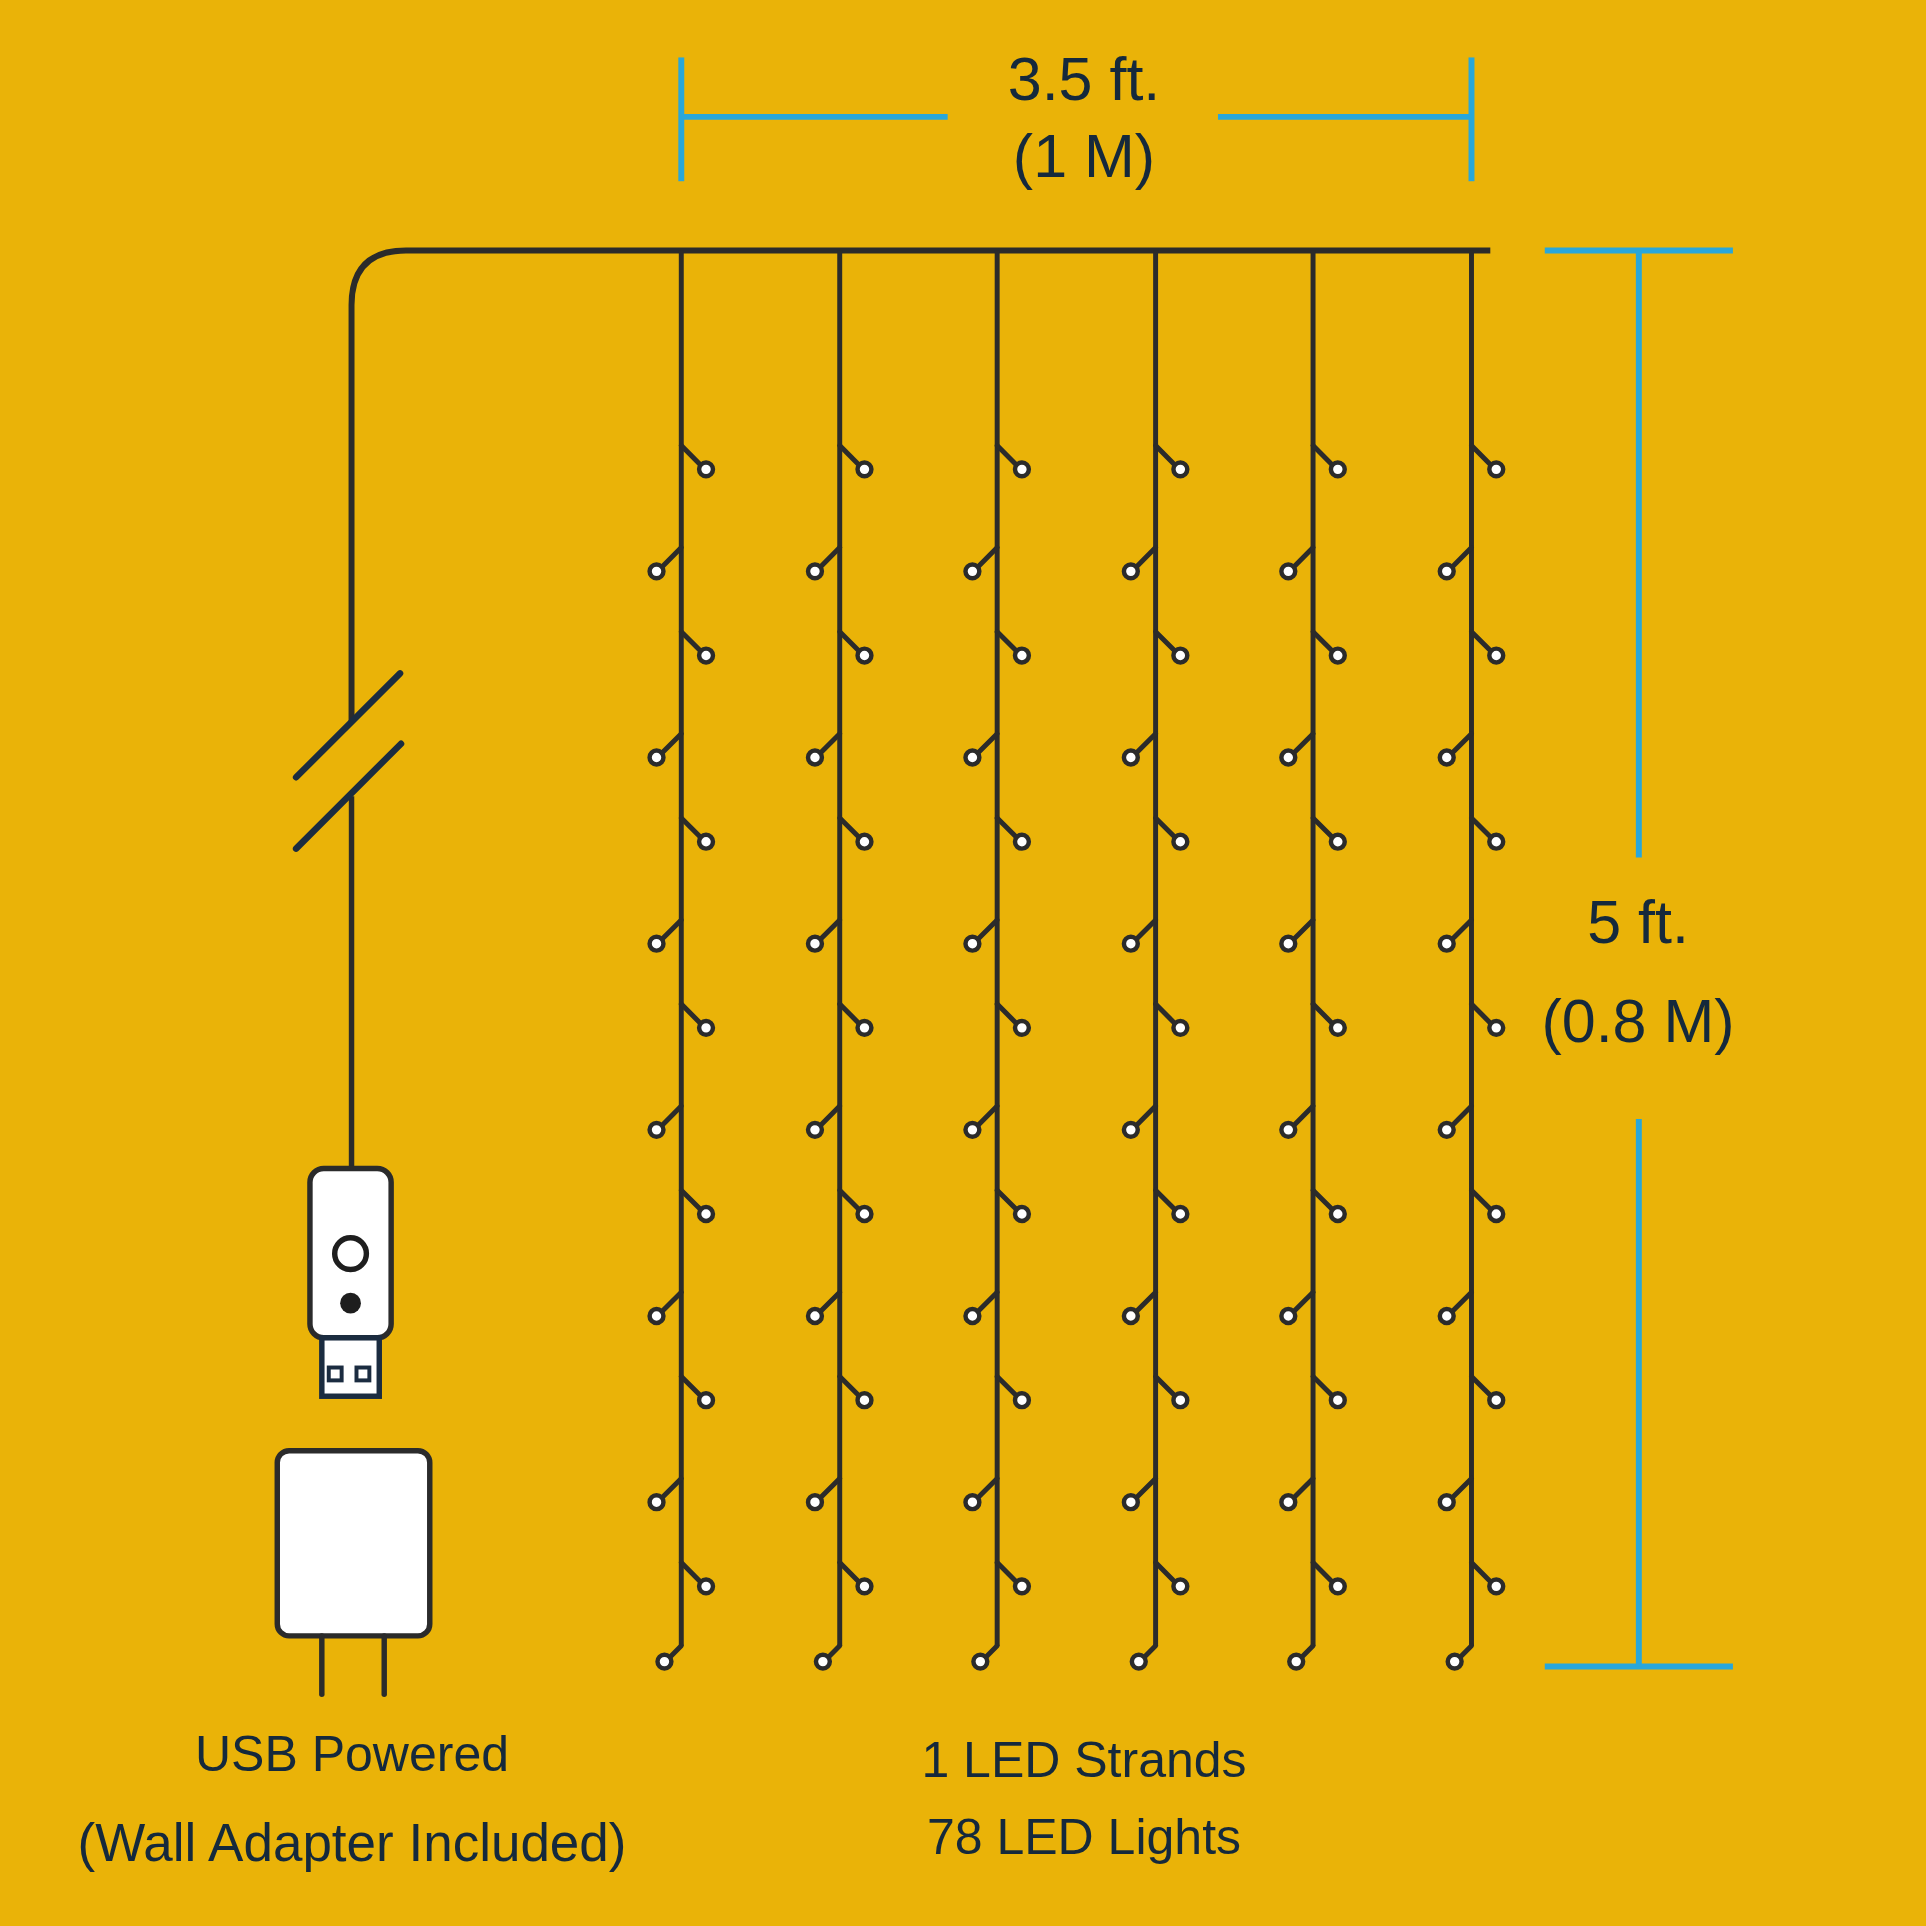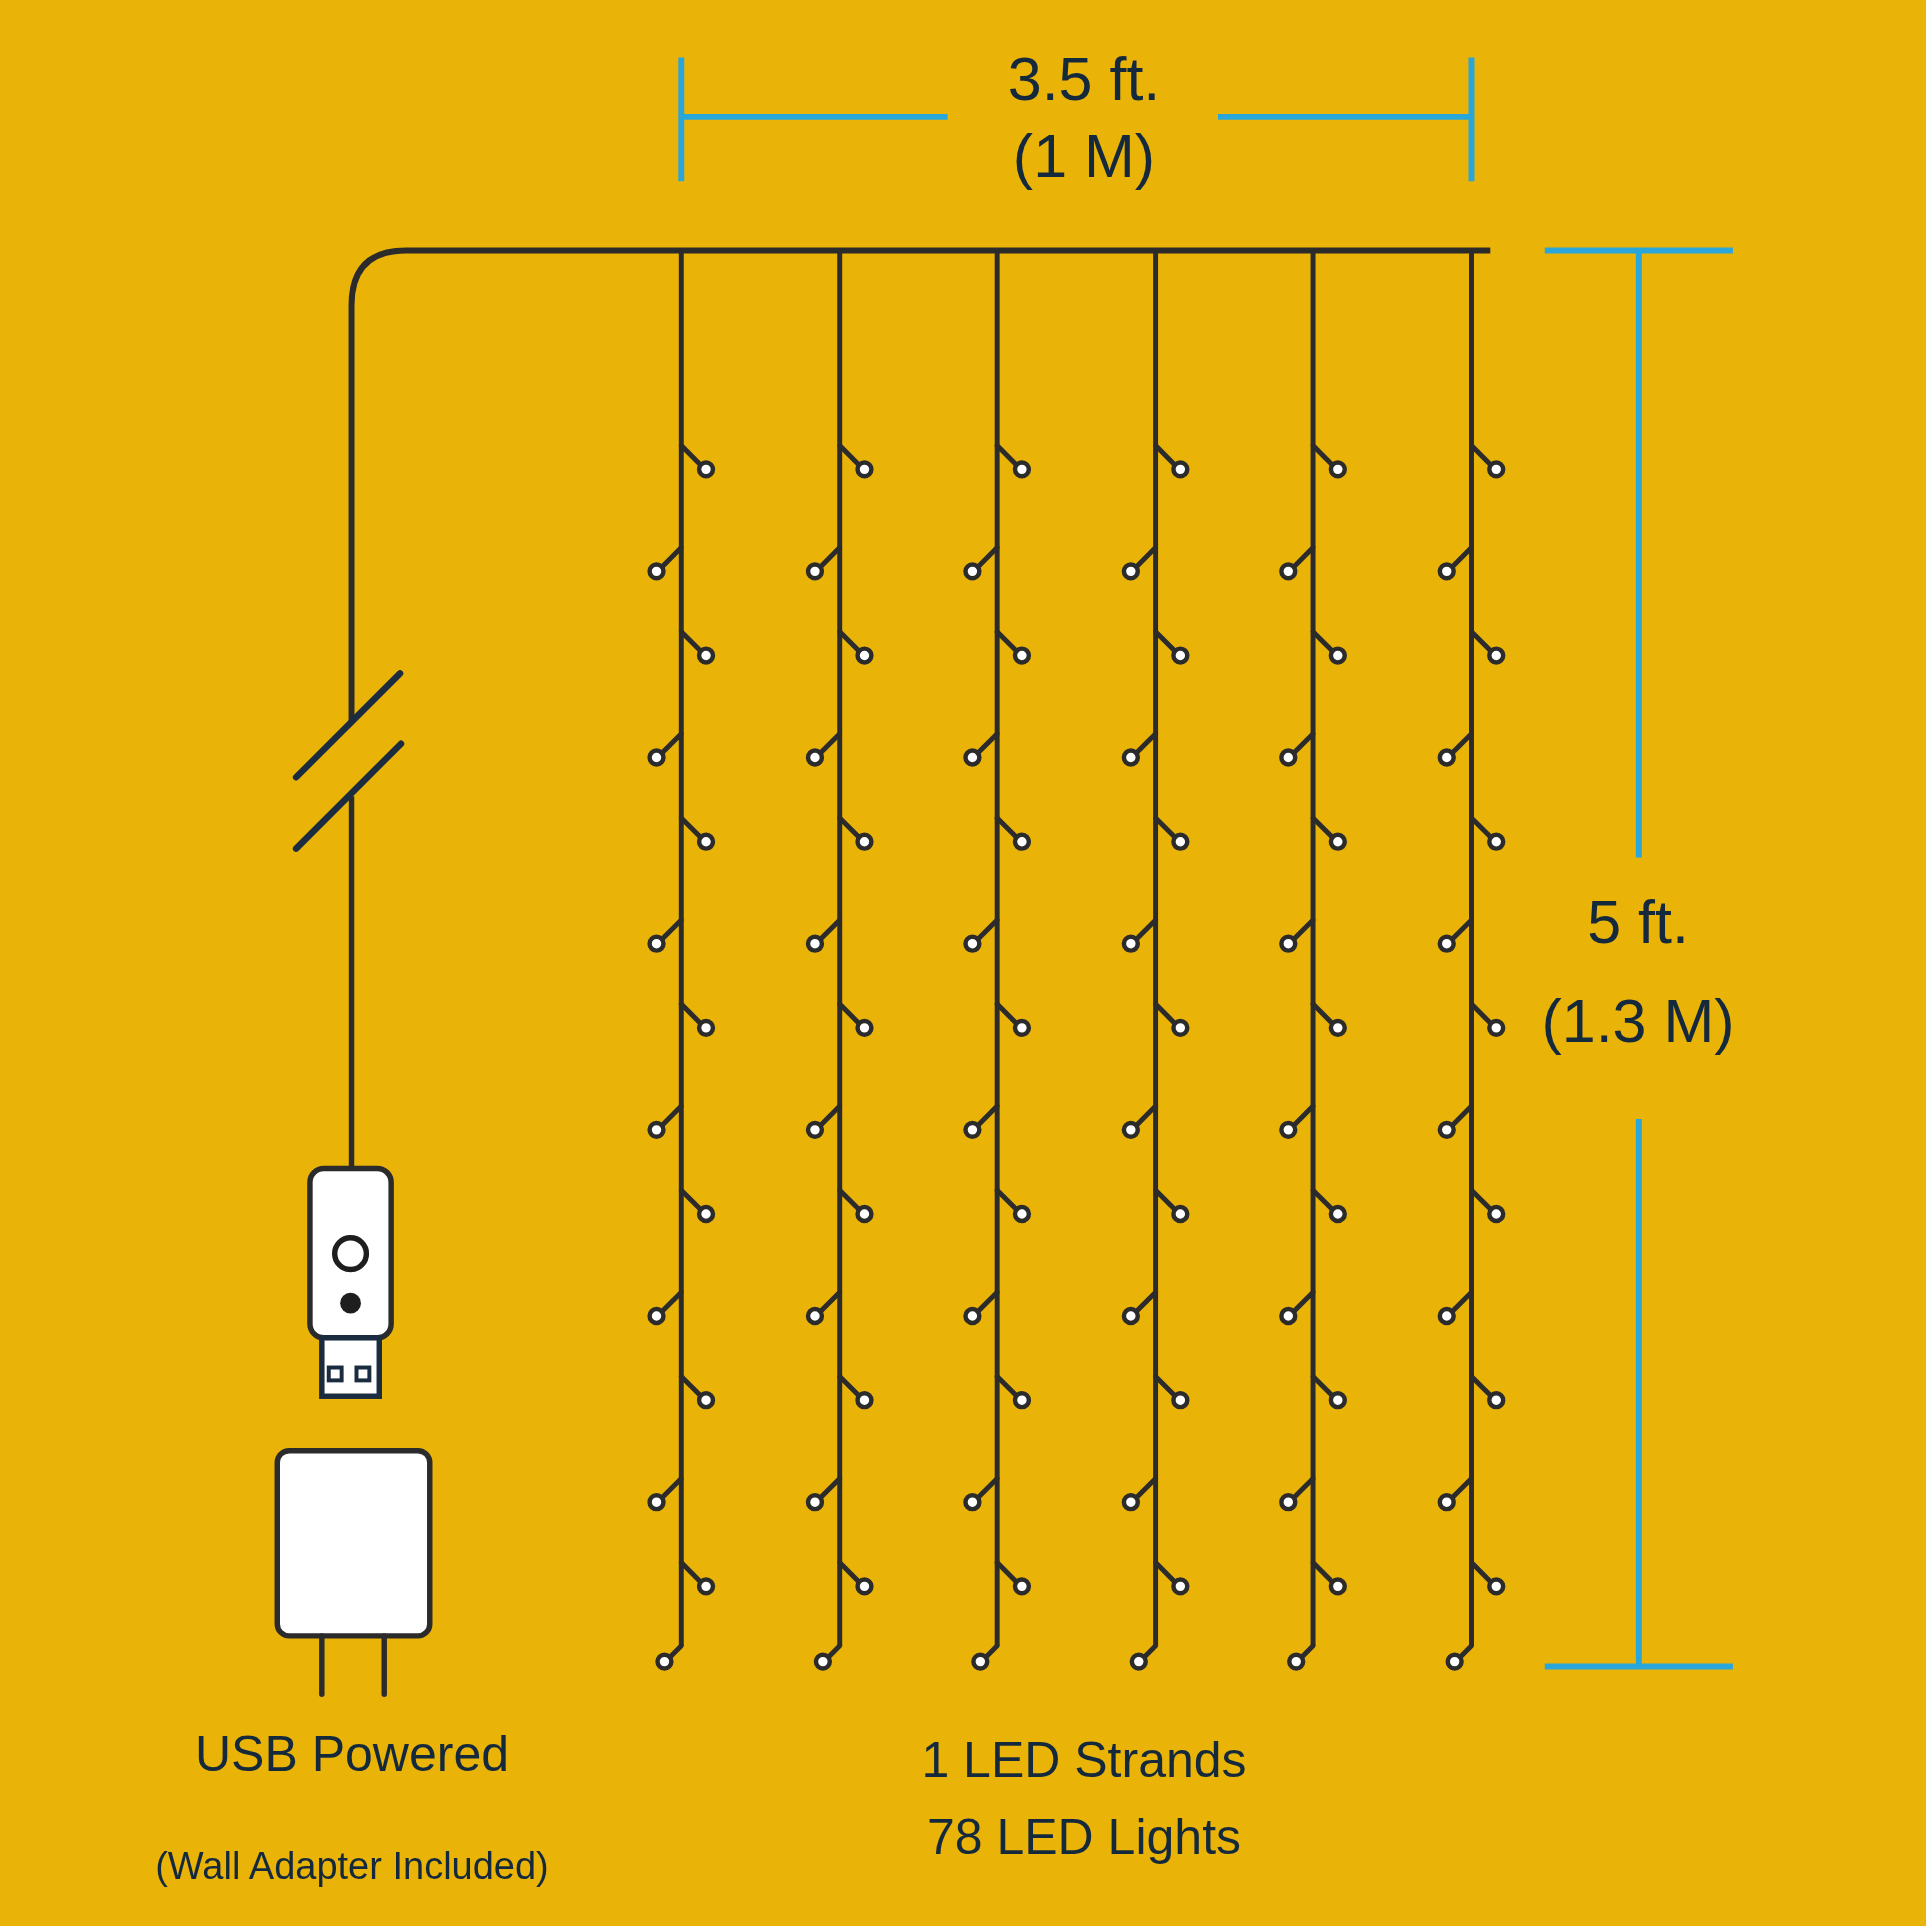--- a/index.html
+++ b/index.html
@@ -14,21 +14,21 @@
   .lbl{
     position:absolute;
     transform:translateX(-50%);
     white-space:nowrap;
     color:#15293C;
     text-align:center;
     line-height:1.1;
   }
   .dim-lbl{font-size:61px;}
   .big-lbl{font-size:50px;}
-  .sub-lbl{font-size:38px;margin-top:32px;}
+  .sub-lbl{font-size:53px;}
 </style>
 </head>
 <body>
 
 <div class="canvas">
 
   <svg id="fig" width="1927" height="1927" viewBox="0 0 1946 1946">
       <path d="M 355 730 L 355 308
      Q 355 253 410 253
      L 1505 253" fill="none" stroke="#2B2B2B" stroke-width="6"></path>
@@ -225,21 +225,21 @@
       <rect x="360" y="1381" width="13" height="13" fill="none" stroke="#1B2C40" stroke-width="4"></rect>
       <rect x="280" y="1465" width="154" height="187" rx="12" fill="#ffffff" stroke="#2B2B2B" stroke-width="5.5"></rect>
       <line x1="325" y1="1652" x2="325" y2="1711" stroke="#2B2B2B" stroke-width="5.5" stroke-linecap="round"></line>
       <line x1="388" y1="1652" x2="388" y2="1711" stroke="#2B2B2B" stroke-width="5.5" stroke-linecap="round"></line>
     </svg>
 
   <div class="lbl dim-lbl" style="left:1084px;top:46px;">3.5 ft.</div>
   <div class="lbl dim-lbl" style="left:1084px;top:123px;text-align:center;">(1 M)</div>
 
   <div class="lbl dim-lbl" style="left:1638px;top:889px;text-align:center;">5 ft.</div>
-  <div class="lbl dim-lbl" style="left:1638px;top:988px;">(1.3 M)</div>
+  <div class="lbl dim-lbl" style="left:1638px;top:988px;">(0.8 M)</div>
 
   <div class="lbl big-lbl" style="left:352px;top:1727px;">USB Powered</div>
   <div class="lbl sub-lbl" style="left:352px;top:1814px;">(Wall Adapter Included)</div>
 
   <div class="lbl big-lbl" style="left:1084px;top:1733px;">1 LED Strands</div>
   <div class="lbl big-lbl" style="left:1084px;top:1810px;">78 LED Lights</div>
 
 </div>
 
 

